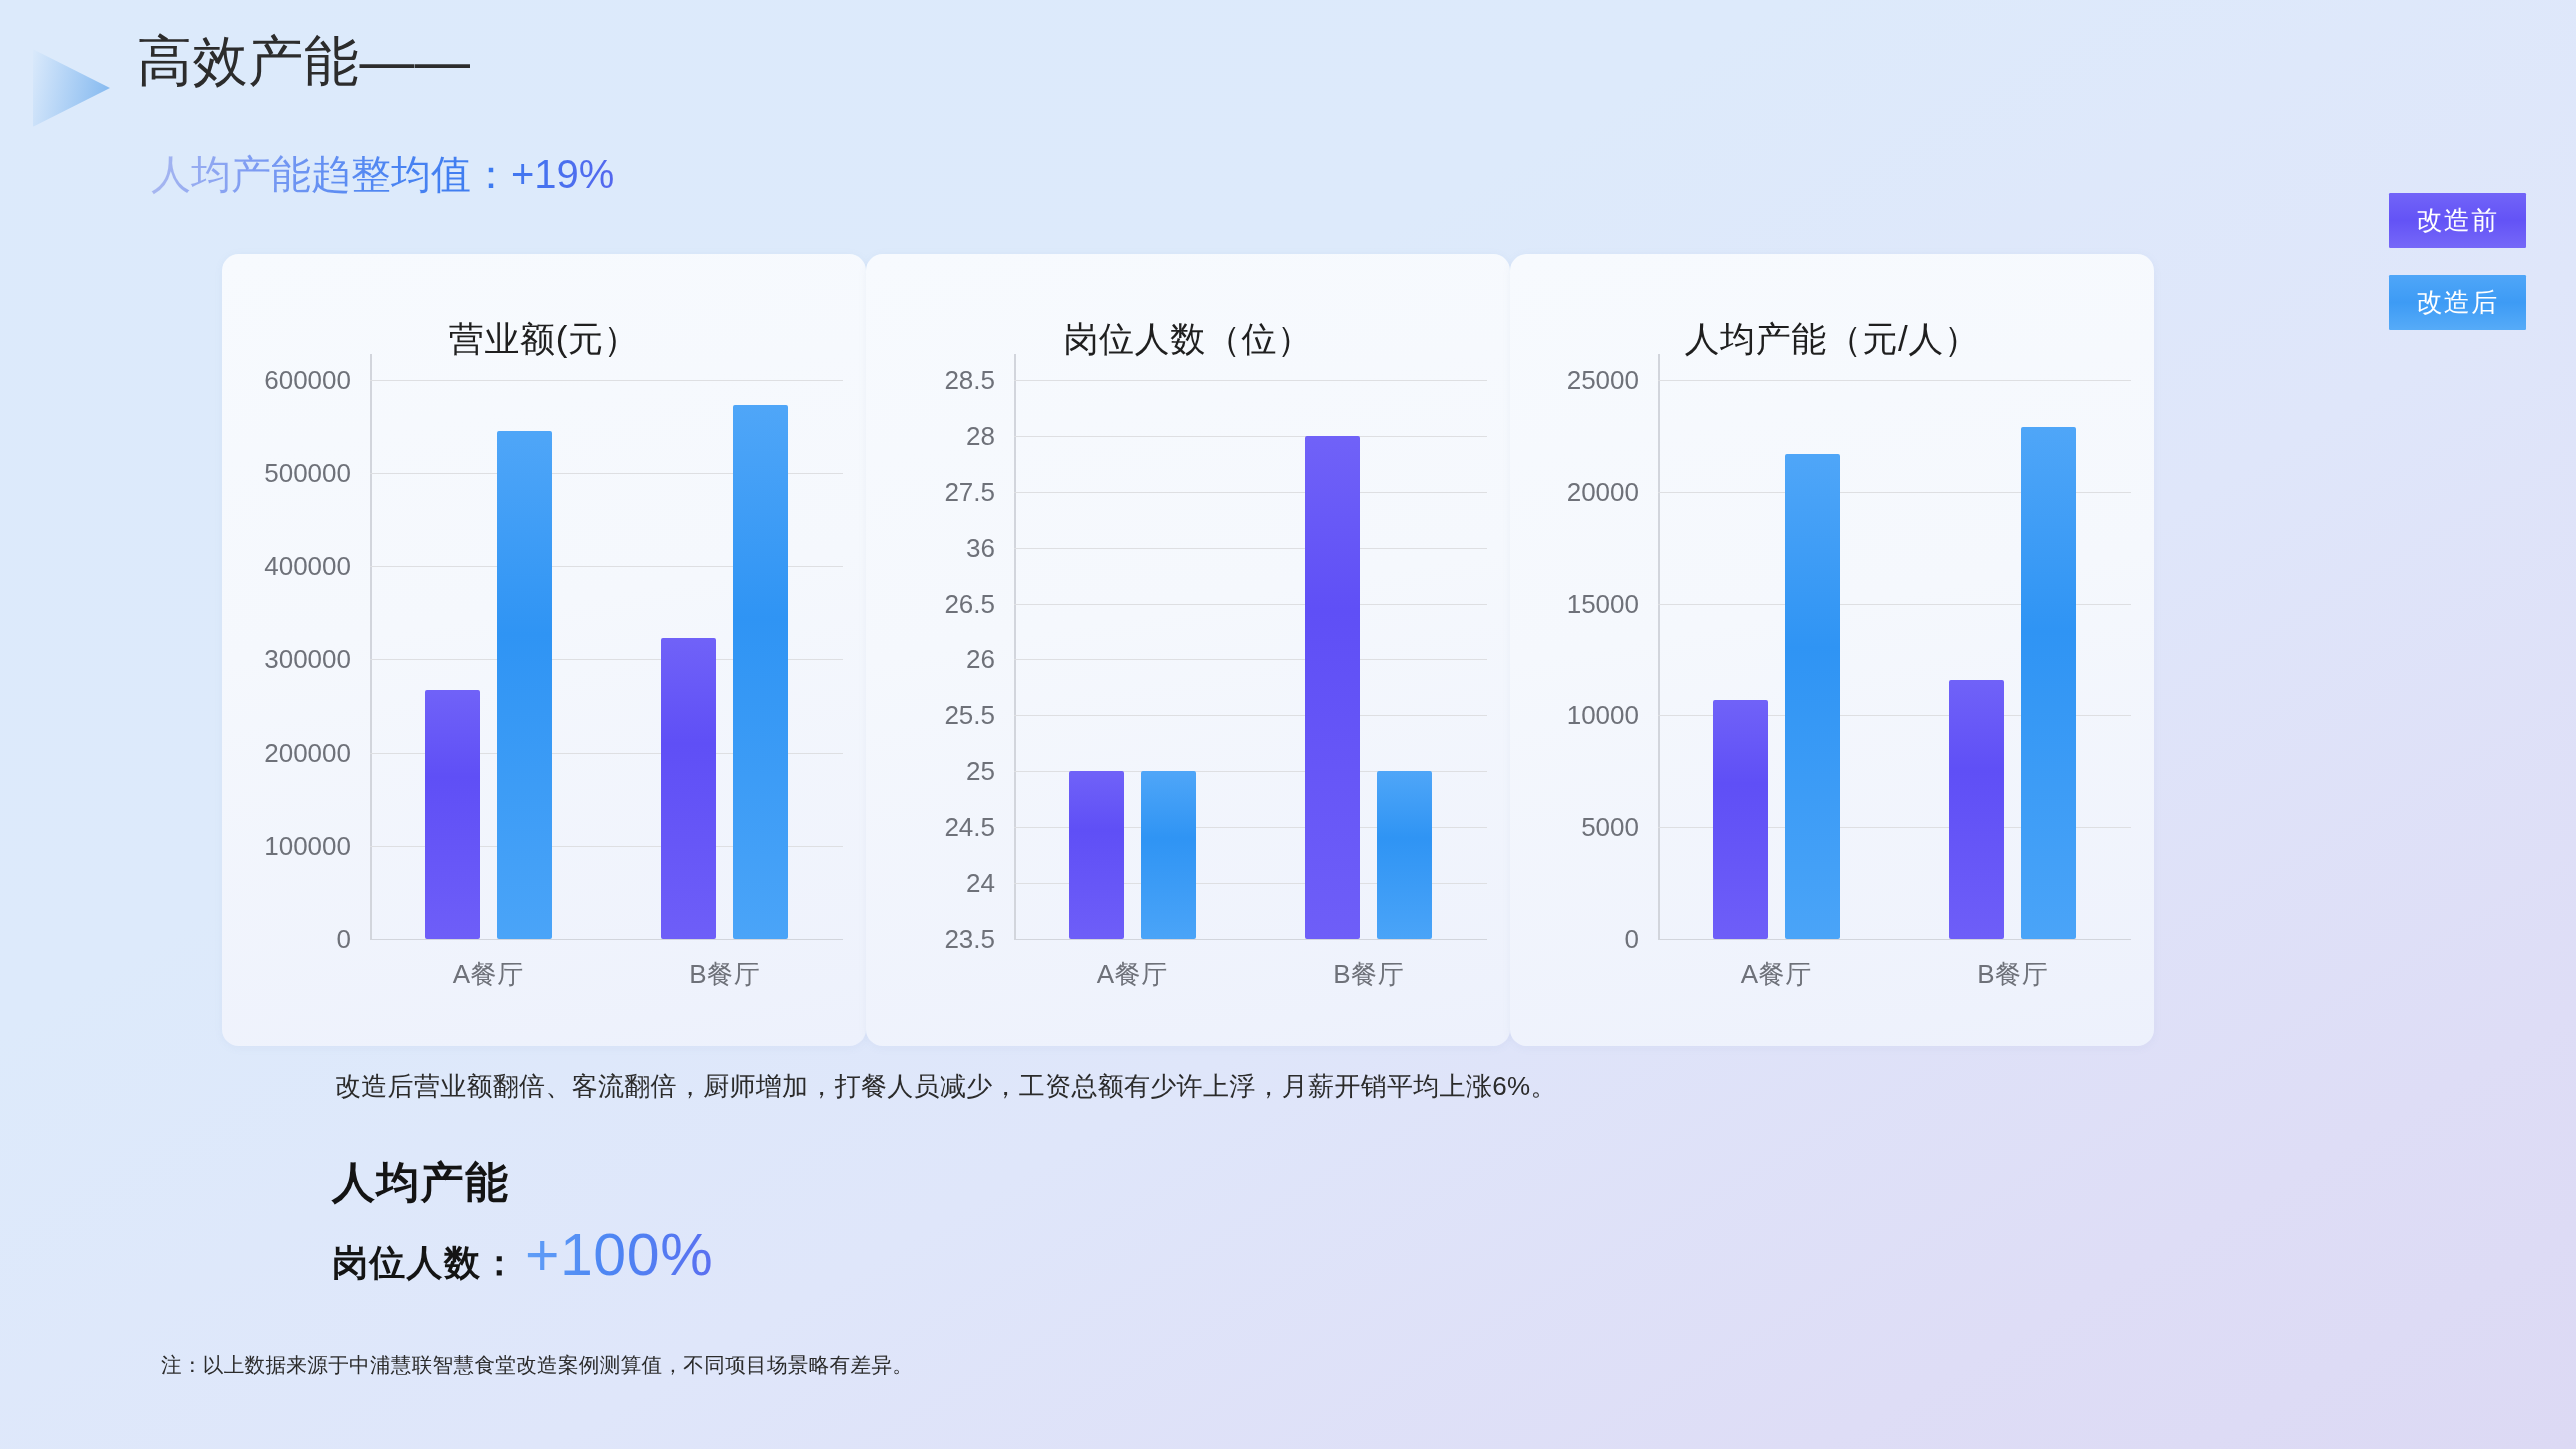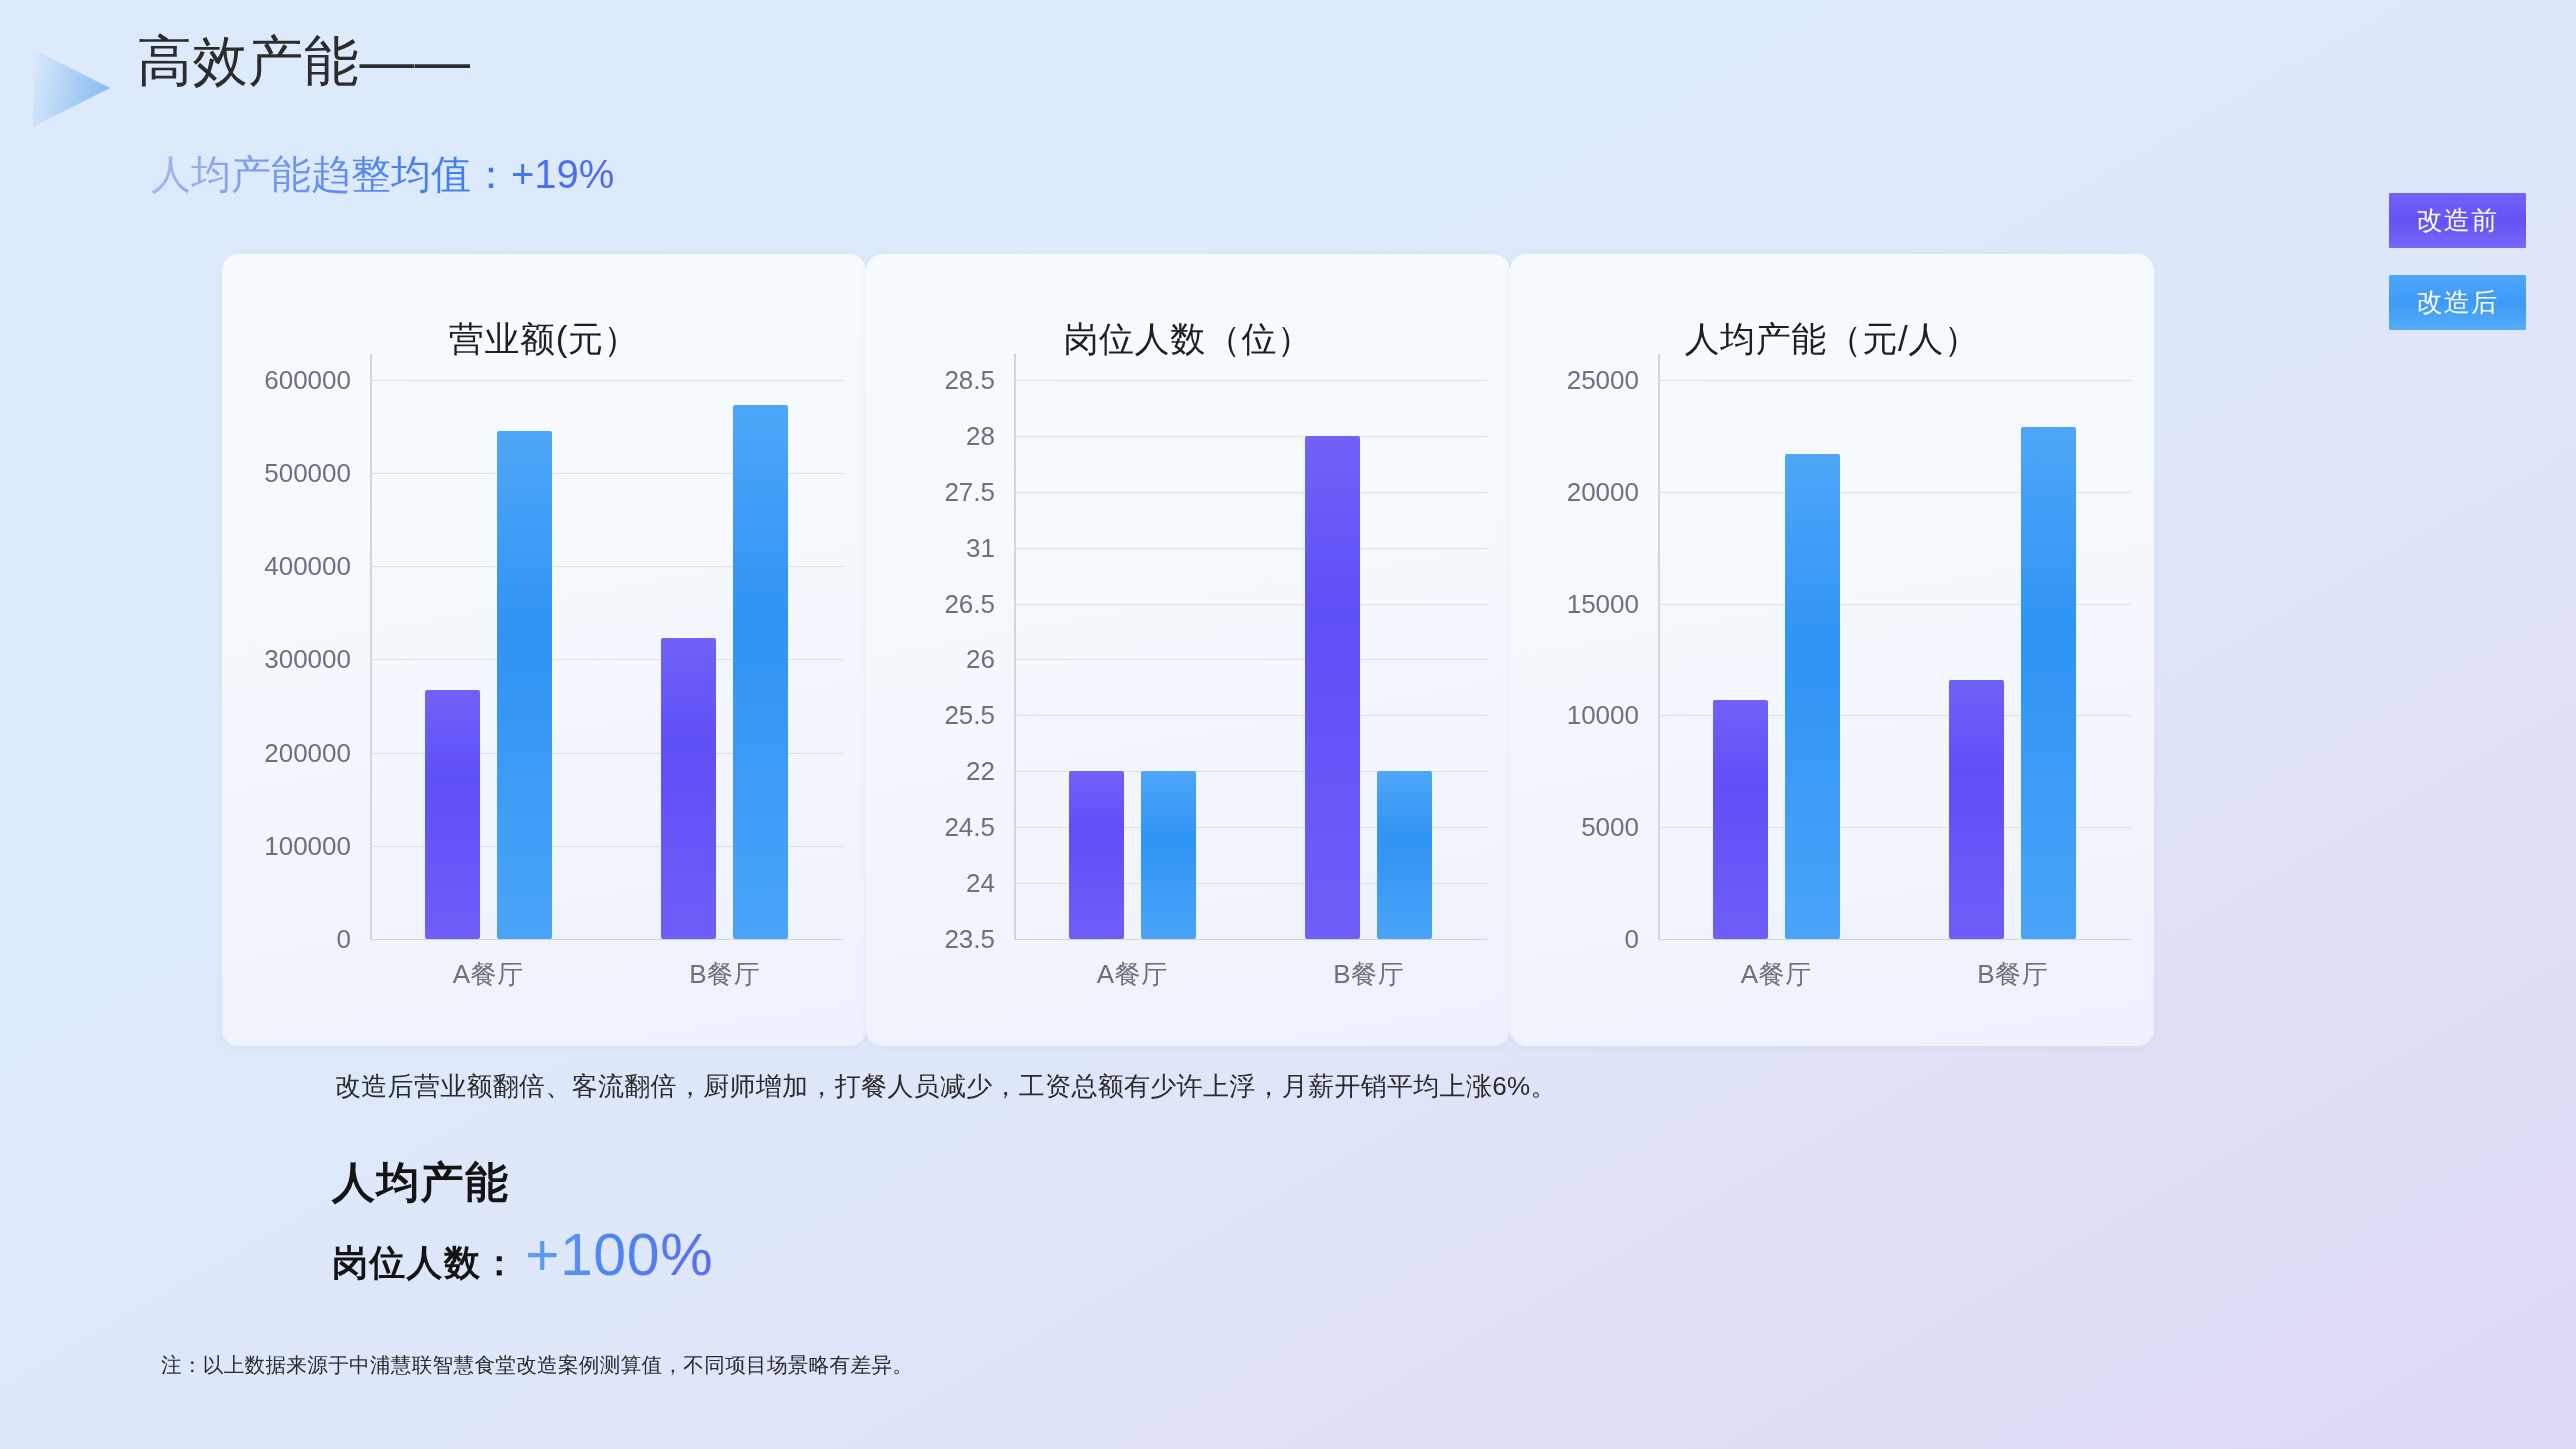--- a/index.html
+++ b/index.html
@@ -212,25 +212,25 @@
         <div class="gridline" style="top: 279px;"></div>
         <div class="gridline" style="top: 224px;"></div>
         <div class="gridline" style="top: 168px;"></div>
         <div class="gridline" style="top: 112px;"></div>
         <div class="gridline" style="top: 56px;"></div>
         <div class="gridline" style="top: 0px;"></div>
         <div class="ylabels">
           <div class="ylab" style="top: 559px;">23.5</div>
           <div class="ylab" style="top: 503px;">24</div>
           <div class="ylab" style="top: 447px;">24.5</div>
-          <div class="ylab" style="top: 391px;">22</div>
+          <div class="ylab" style="top: 391px;">25</div>
           <div class="ylab" style="top: 335px;">25.5</div>
           <div class="ylab" style="top: 279px;">26</div>
           <div class="ylab" style="top: 224px;">26.5</div>
-          <div class="ylab" style="top: 168px;">31</div>
+          <div class="ylab" style="top: 168px;">36</div>
           <div class="ylab" style="top: 112px;">27.5</div>
           <div class="ylab" style="top: 56px;">28</div>
           <div class="ylab" style="top: 0px;">28.5</div>
         </div>
         <div class="bars">
           <div class="group">
             <div class="bar before" title="改造前 A餐厅: 25" style="height: 168px;"></div>
             <div class="bar after" title="改造后 A餐厅: 25" style="height: 168px;"></div>
           </div>
           <div class="group">

